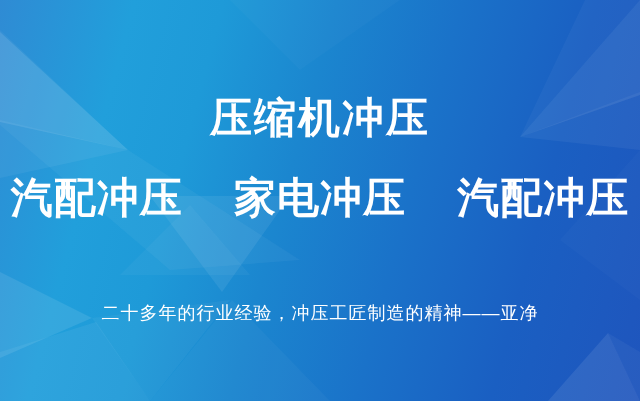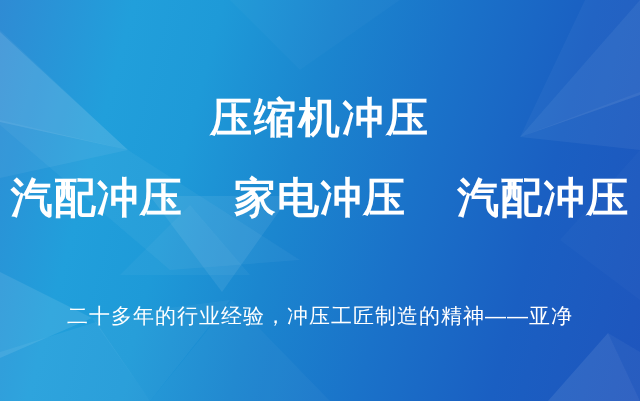--- a/index.html
+++ b/index.html
@@ -60,21 +60,21 @@
     font-weight: bold;
     letter-spacing: 1px;
     line-height: 1.05;
   }
   #title-sub .gap {
     display: inline-block;
     width: 26px;
   }
   #tagline {
     top: 303px;
-    font-size: 21px;
+    font-size: 18px;
     font-weight: normal;
     letter-spacing: 1px;
     line-height: 1.2;
   }
 </style>
 </head>
 <body>
 
 <div id="banner">
 

